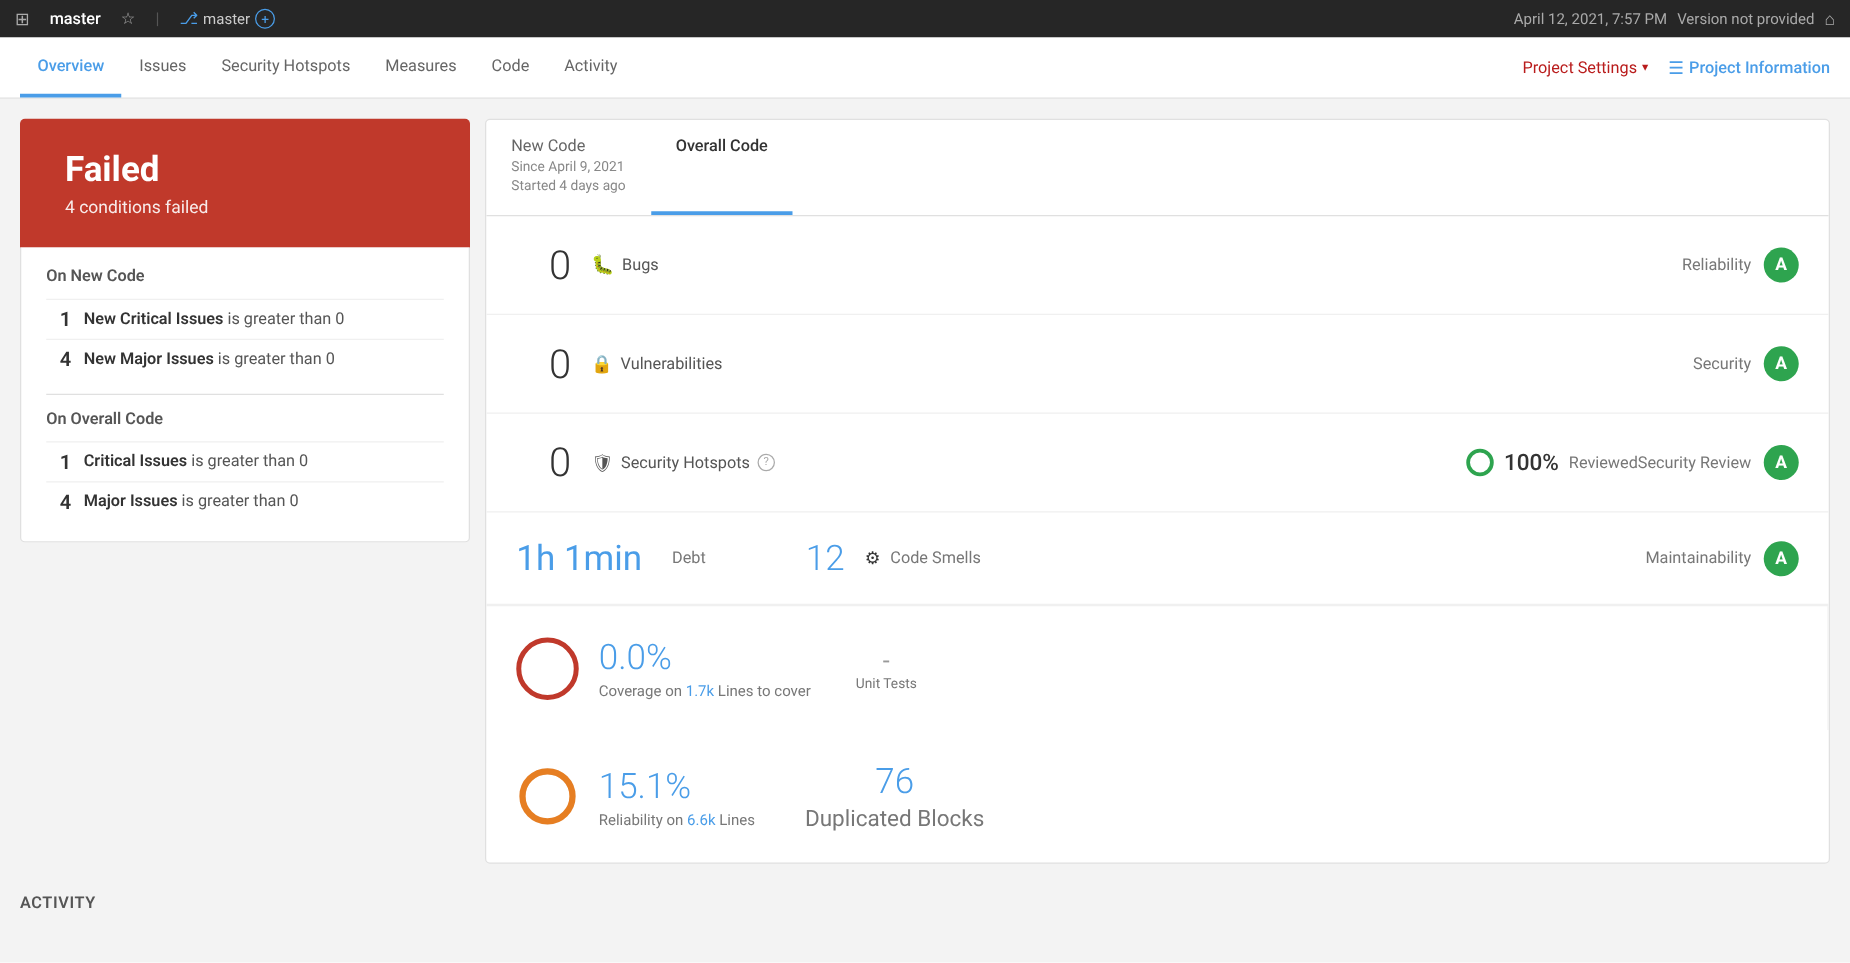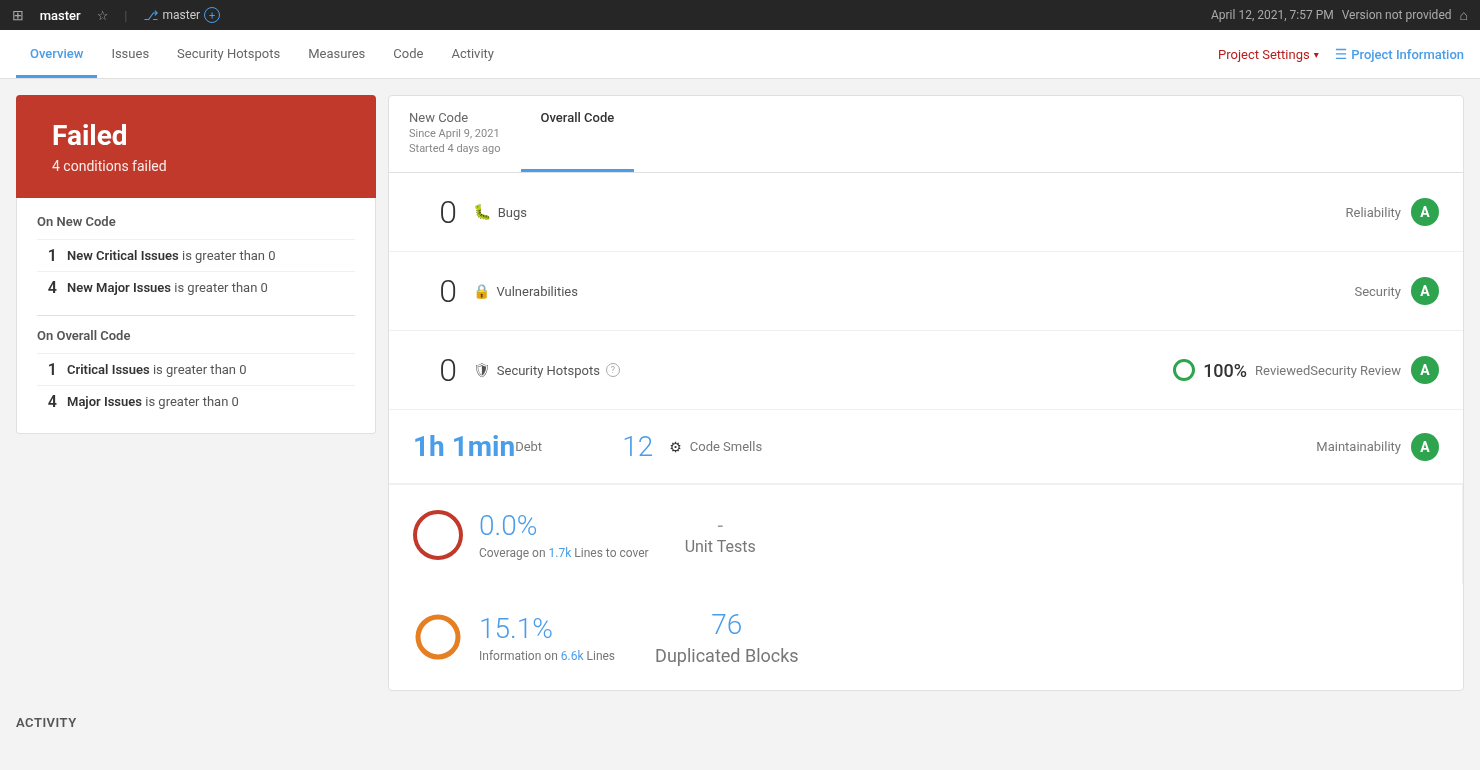--- a/index.html
+++ b/index.html
@@ -58,21 +58,21 @@
     .metric-label { font-size: 13px; color: #555; display: flex; align-items: center; gap: 6px; flex: 1; }
     .metric-right { display: flex; align-items: center; gap: 10px; margin-left: auto; }
     .metric-right-label { font-size: 13px; color: #777; }
     .grade-badge { width: 28px; height: 28px; border-radius: 50%; background: #2ea44f; color: #fff; font-size: 14px; font-weight: bold; display: flex; align-items: center; justify-content: center; }
 
     
     .security-review { display: flex; align-items: center; gap: 8px; }
     .circle-progress { width: 22px; height: 22px; border-radius: 50%; border: 3px solid #2ea44f; display: inline-block; }
 
     
-    .debt-value { font-size: 28px; font-weight: 700; color: #4a9de8; margin-right: 0; }
+    .debt-value { font-size: 28px; font-weight: 400; color: #4a9de8; margin-right: 24px; }
     .debt-label { font-size: 13px; color: #777; }
     .code-smells-value { font-size: 28px; font-weight: 300; color: #4a9de8; margin-right: 8px; }
 
     
     .coverage-row { display: flex; border-top: 1px solid #f0f0f0; flex-direction: column; }
     .coverage-half { flex: 1; padding: 24px; display: flex; align-items: center; gap: 16px; }
     .coverage-half:first-child { border-right: 1px solid #f0f0f0; }
     .coverage-circle { width: 50px; height: 50px; border-radius: 50%; border: 4px solid #c0392b; display: flex; align-items: center; justify-content: center; flex-shrink: 0; }
     .coverage-pct { font-size: 28px; font-weight: 300; color: #4a9de8; }
     .coverage-details { font-size: 12px; color: #777; margin-top: 4px; }
@@ -251,36 +251,36 @@
         <div>
           <div class="coverage-pct">0.0%</div>
           <div class="coverage-details">
             <span>Coverage on</span>
             <a href="#">1.7k</a>
             <span>Lines to cover</span>
           </div>
         </div>
         <div class="unit-tests">
           <span class="unit-tests-val">-</span>
-          <span style="font-size:16px;color:#777;">Unit Tests</span>
+          <span style="font-size:11px;color:#777;">Unit Tests</span>
         </div>
       </div>
 
       <div class="coverage-half">
         <div class="dup-ring">
           <svg width="50" height="50" viewBox="0 0 50 50">
             <circle cx="25" cy="25" r="20" fill="none" stroke="#f0f0f0" stroke-width="5"></circle>
             <circle cx="25" cy="25" r="20" fill="none" stroke="#e67e22" stroke-width="5" stroke-dasharray="125.7" stroke-dashoffset="0"></circle>
           </svg>
           <div style="position:absolute;top:50%;left:50%;transform:translate(-50%,-50%);width:30px;height:30px;background:#fff;border-radius:50%;"></div>
         </div>
         <div>
           <div class="coverage-pct">15.1%</div>
           <div class="coverage-details">
-            <span>Information on</span>
+            <span>Reliability on</span>
             <a href="#">6.6k</a>
             <span>Lines</span>
           </div>
         </div>
         <div style="margin-left:24px;display:flex;flex-direction:column;align-items:center;">
           <span class="dup-blocks">76</span>
           <span class="dup-label">Duplicated Blocks</span>
         </div>
       </div>
     </div>

